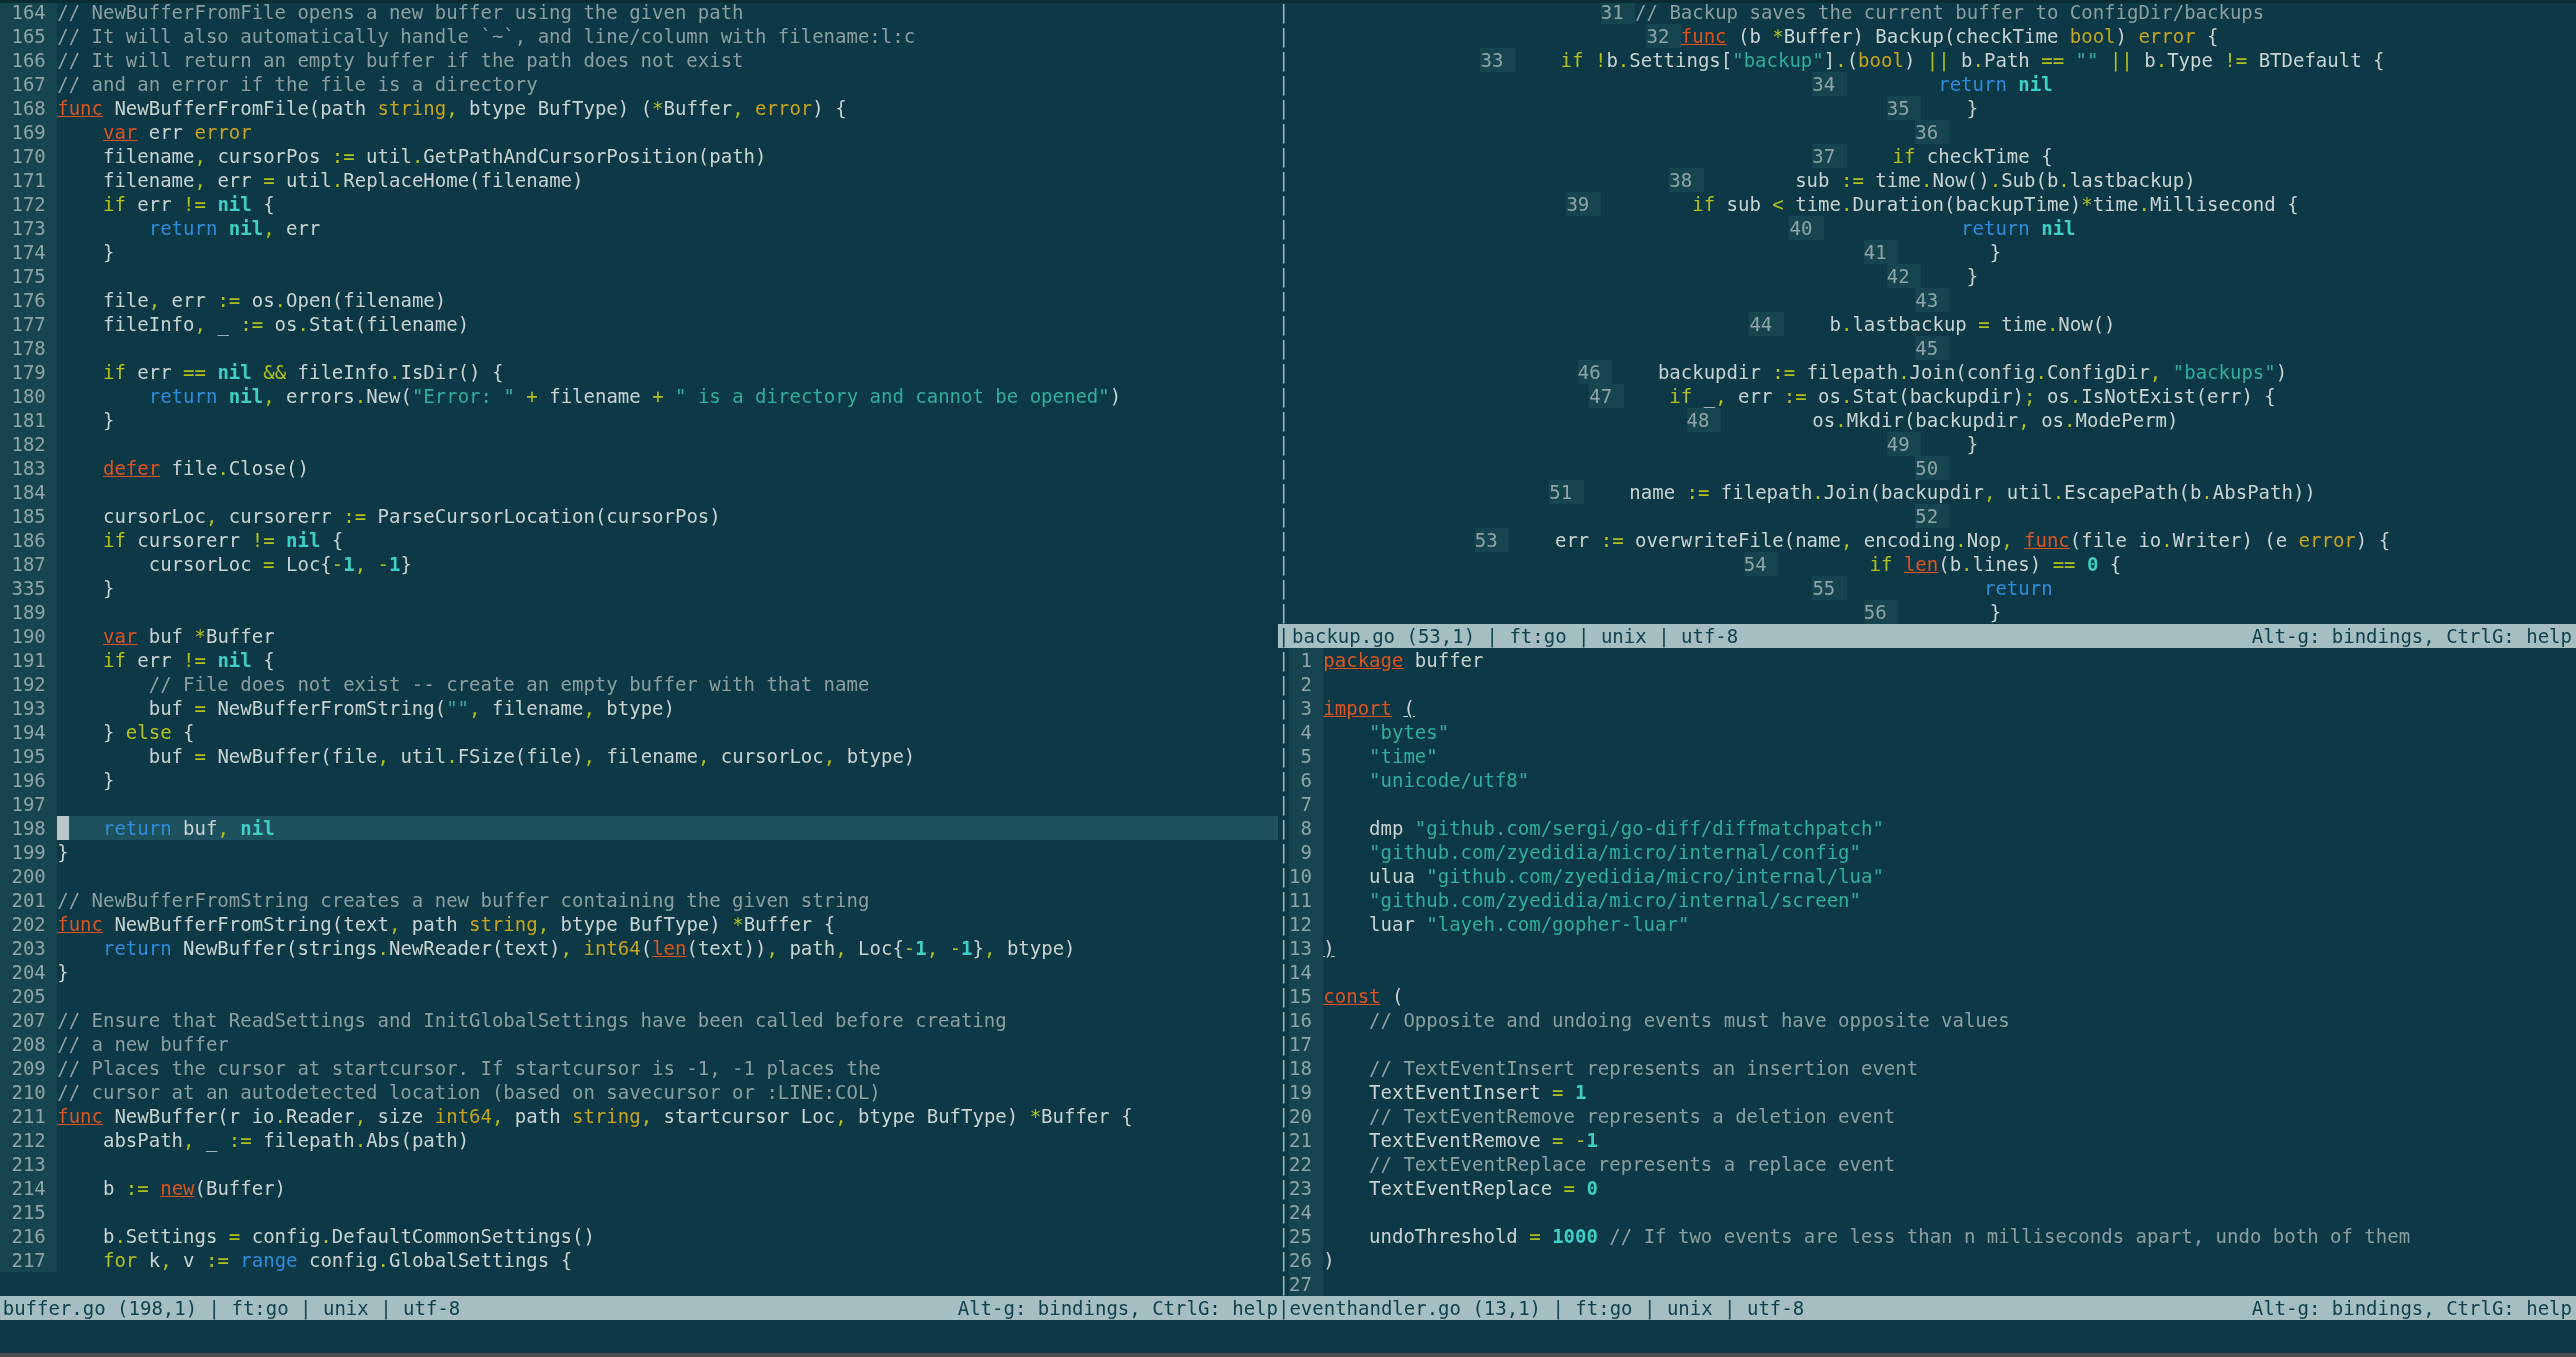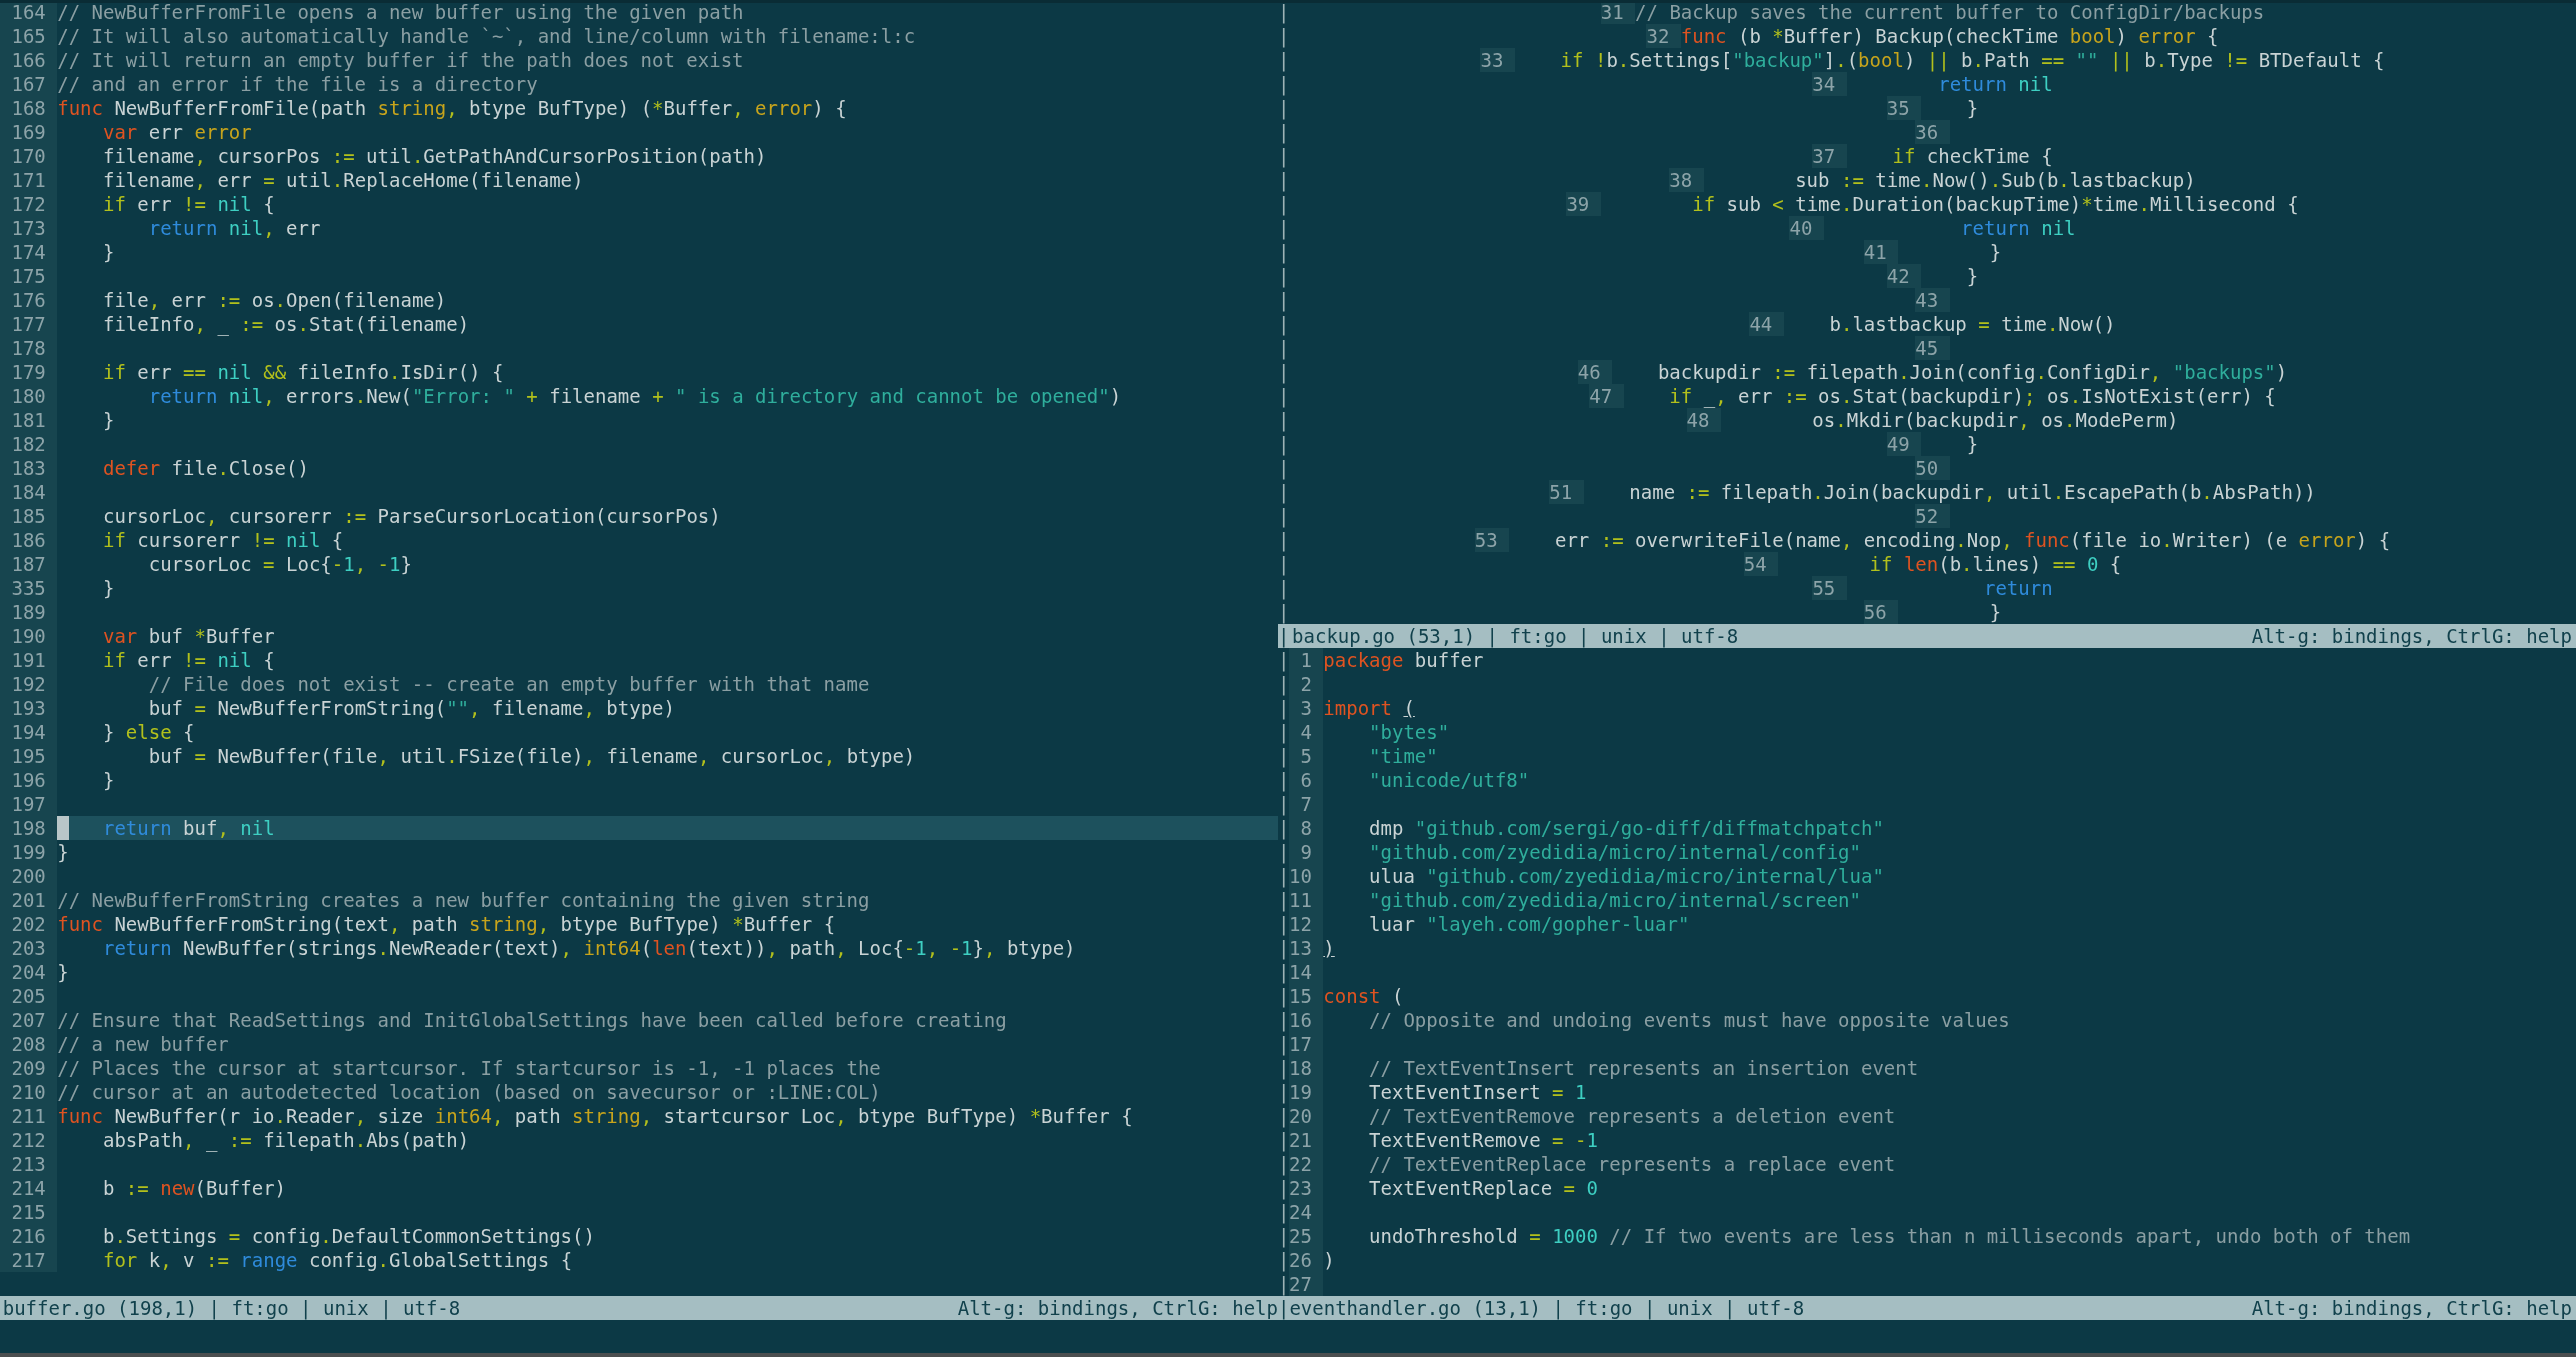--- a/index.html
+++ b/index.html
@@ -35,25 +35,25 @@
   #pane-right-bottom{left:1289px; top:calc(var(--lh)*27); width:1287px; height:calc(var(--lh)*27);}
   .row{height:var(--lh); white-space:pre; overflow:hidden;}
   .row.cur{background:var(--cursorline-bg);}
   .gut{
     display:inline-block; height:var(--lh); line-height:var(--lh);
     background:var(--gutter-bg); color:var(--linenum); white-space:pre; vertical-align:top;
   }
   .code{white-space:pre; color:var(--fg);}
   .s-id{color:var(--fg);}
   .s-cm{color:var(--cm);}
-  .s-kw{color:var(--kw);}
+  .s-kw{color:var(--kw);text-decoration:underline;}
   .s-ty{color:var(--ty);}
   .s-op{color:var(--op);}
   .s-fl{color:var(--fl);}
-  .s-ct{color:var(--ct);}
+  .s-ct{color:var(--ct);font-weight:bold;}
   .s-st{color:var(--st);}
   .s-ul{color:var(--fg); text-decoration:underline;}
   .cursor{
     display:inline-block; width:1ch; height:var(--lh); vertical-align:top;
     background:var(--cursor);
   }
   #divider{
     position:absolute; left:1278px; top:0; width:11.4px; height:calc(var(--lh)*54);
     color:var(--div); text-align:center; background:var(--bg);
   }

